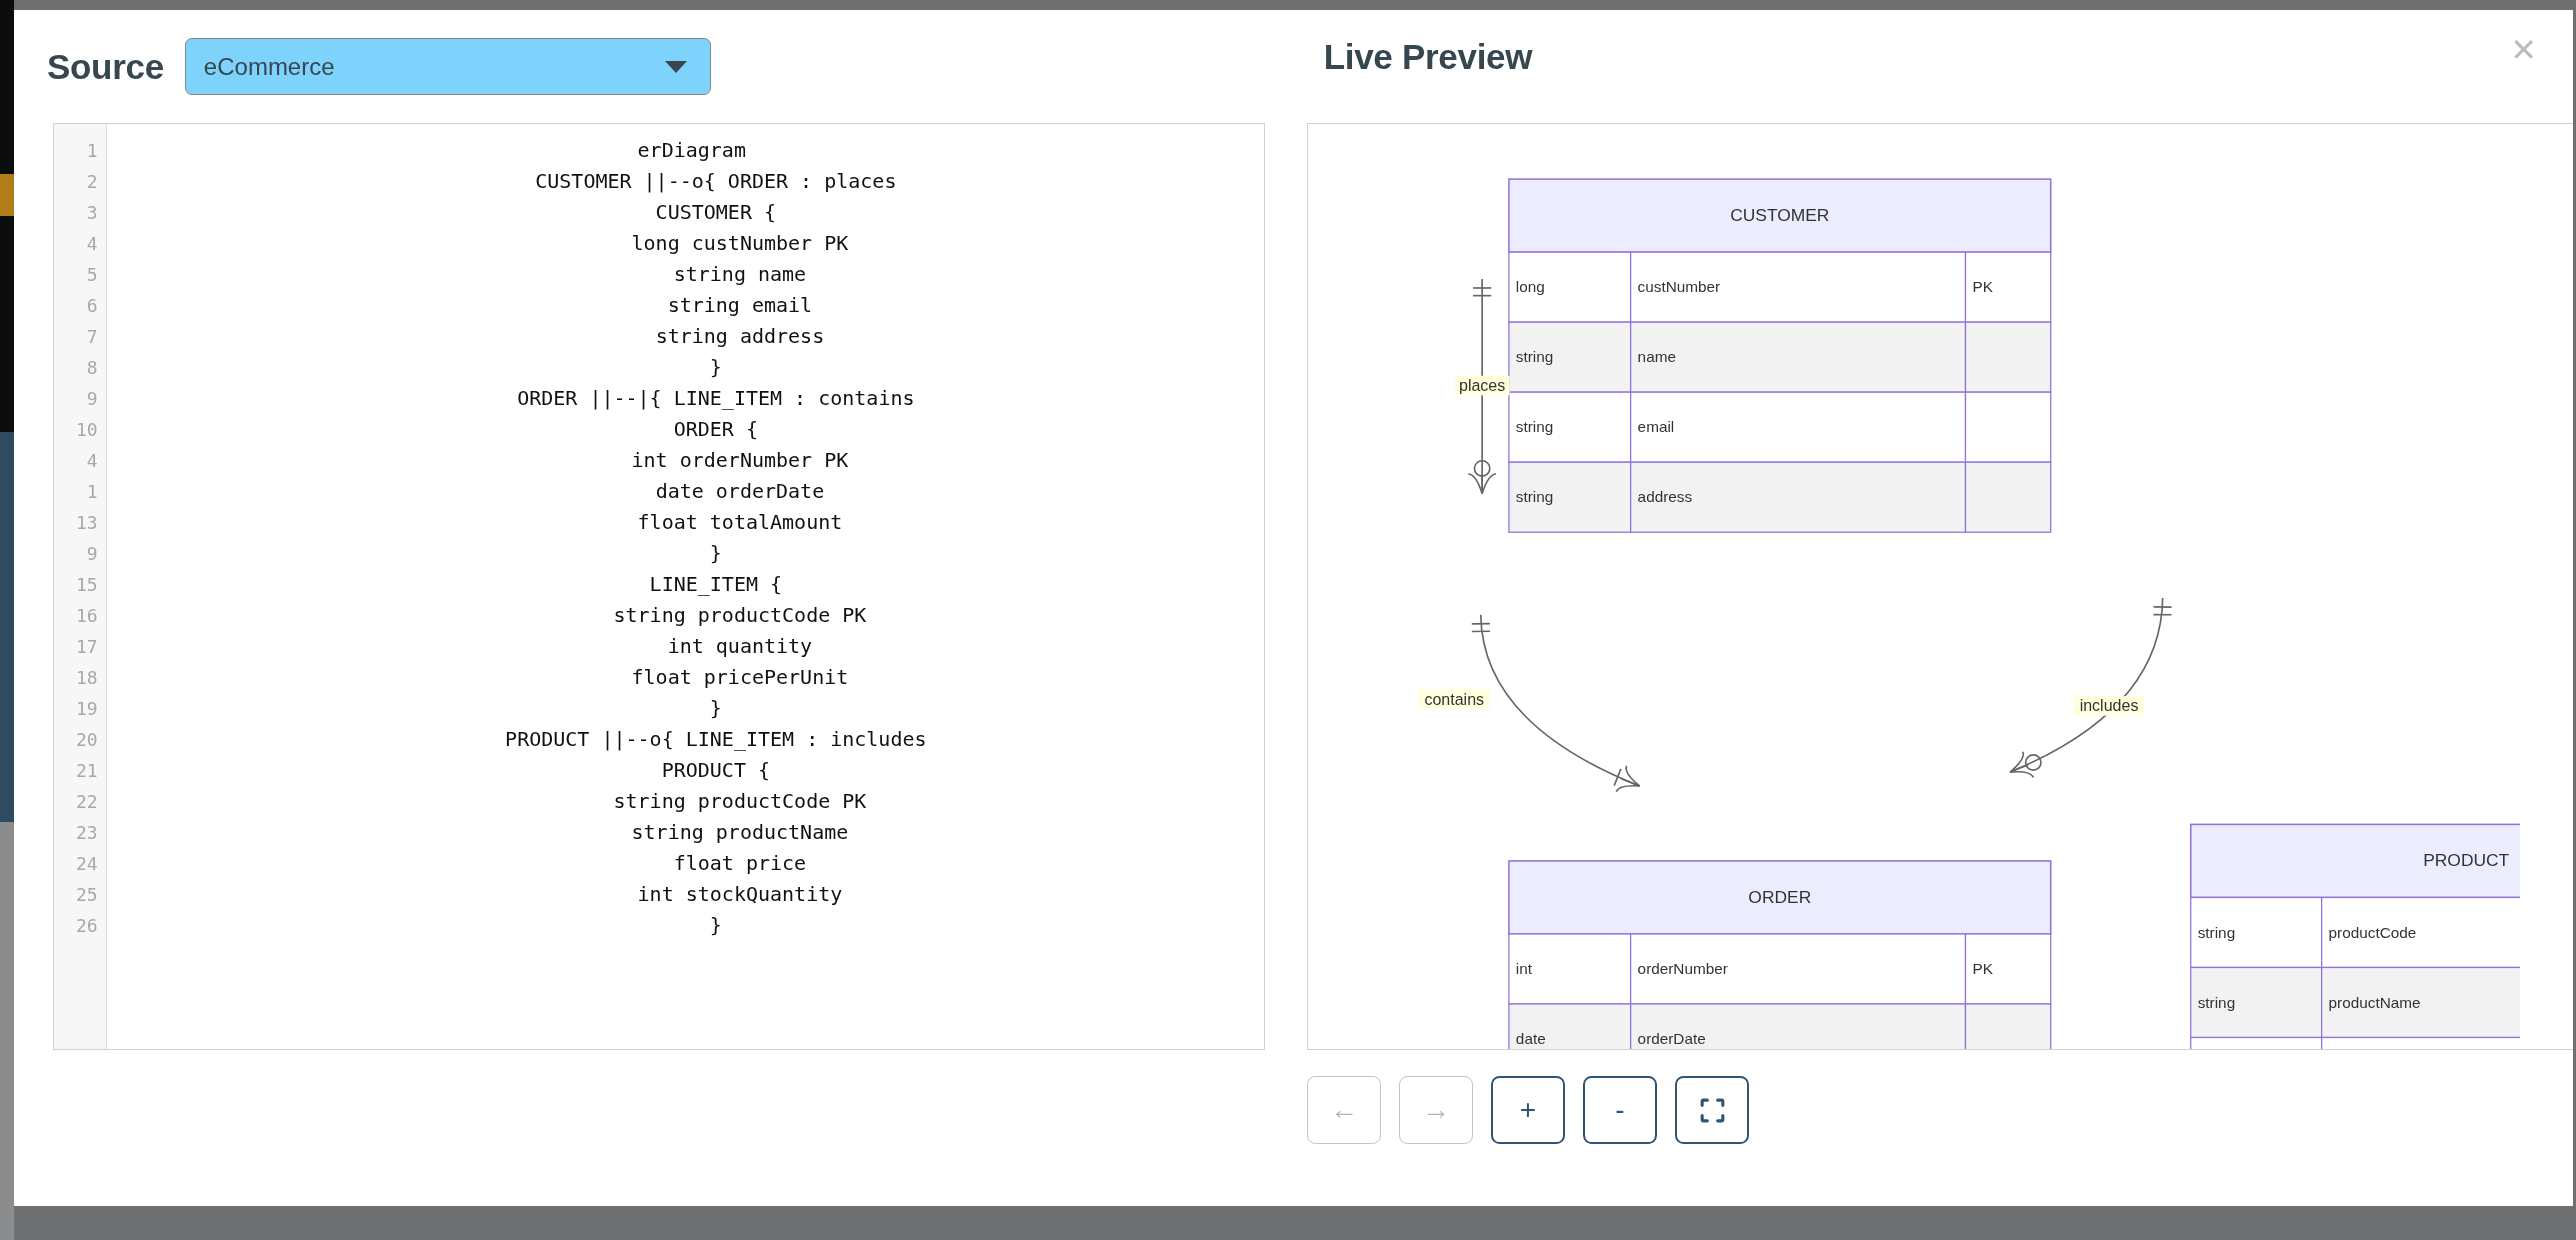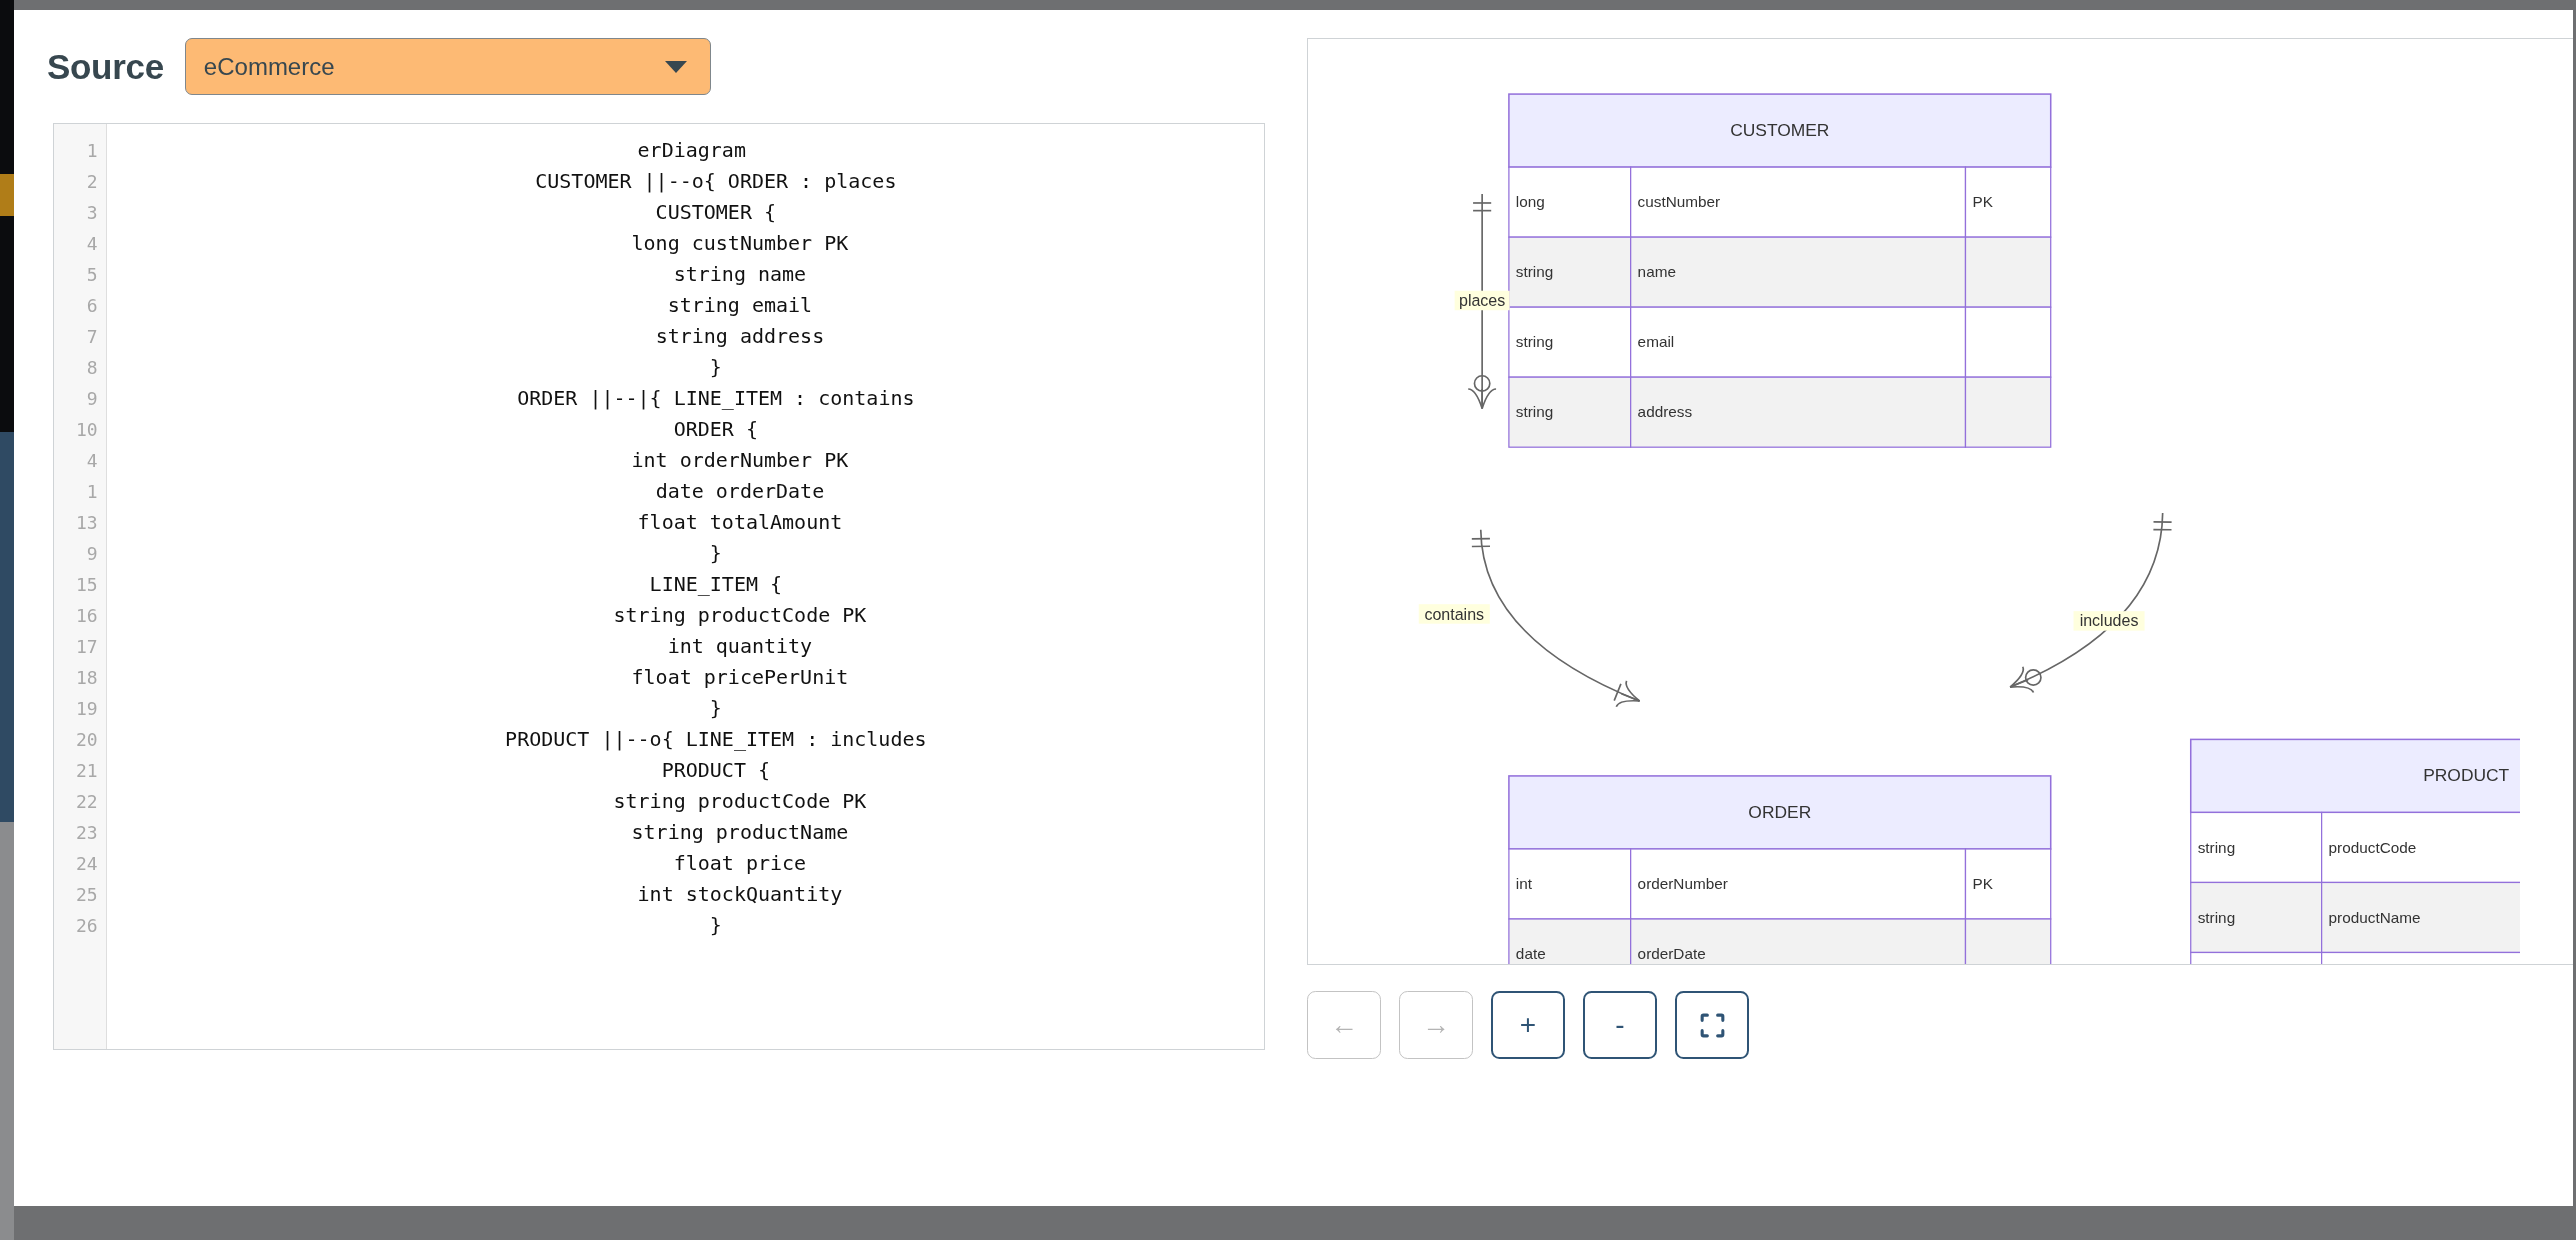--- a/index.html
+++ b/index.html
@@ -38,21 +38,21 @@
   }
   .source-title {
     font-size: 35px; font-weight: bold; color: #37474f;
     letter-spacing: -0.3px; line-height: 1;
     margin-right: 21px;
   }
   .select-wrap { position: relative; width: 526px; height: 57px; }
   .select-box {
     width: 100%; height: 100%;
     border: 1.4px solid #7f878c; border-radius: 7px;
-    background: #fdba74;
+    background: #7dd3fc;
     display: flex; align-items: center;
     padding: 0 18px;
     font-size: 24px; color: #37474f;
   }
   .select-chevron {
     position: absolute; right: 24px; top: 50%;
     transform: translateY(-50%);
     width: 0; height: 0;
     border-left: 11px solid transparent;
     border-right: 11px solid transparent;
@@ -223,20 +223,24 @@
         string productName
         float price
         int stockQuantity
     }</div>
     </div>
 
   </div>
 
   <div class="right-col">
 
+    <div class="preview-head">
+      <div class="preview-title">Live Preview</div>
+      <button class="close-btn">✕</button>
+    </div>
 
     <div class="canvas">
       <svg id="er" width="1212" height="927" viewBox="0 0 1740 1330">
             <g>
               <rect x="288.42" y="78.66" width="777.86" height="104.88" fill="#ECECFF" stroke="#9370DB" stroke-width="2.2"></rect>
               <text x="677.35" y="139.1" text-anchor="middle" font-family="&quot;Liberation Sans&quot;, sans-serif" font-size="25" fill="#333333">CUSTOMER</text>
               <rect x="288.42" y="183.54" width="174.8" height="100.51" fill="#ffffff" stroke="#9370DB" stroke-width="1.8"></rect>
               <text x="298.42" y="241.295" font-family="&quot;Liberation Sans&quot;, sans-serif" font-size="22" fill="#333333">long</text>
               <rect x="463.22" y="183.54" width="480.7" height="100.51" fill="#ffffff" stroke="#9370DB" stroke-width="1.8"></rect>
               <text x="473.22" y="241.295" font-family="&quot;Liberation Sans&quot;, sans-serif" font-size="22" fill="#333333">custNumber</text>

